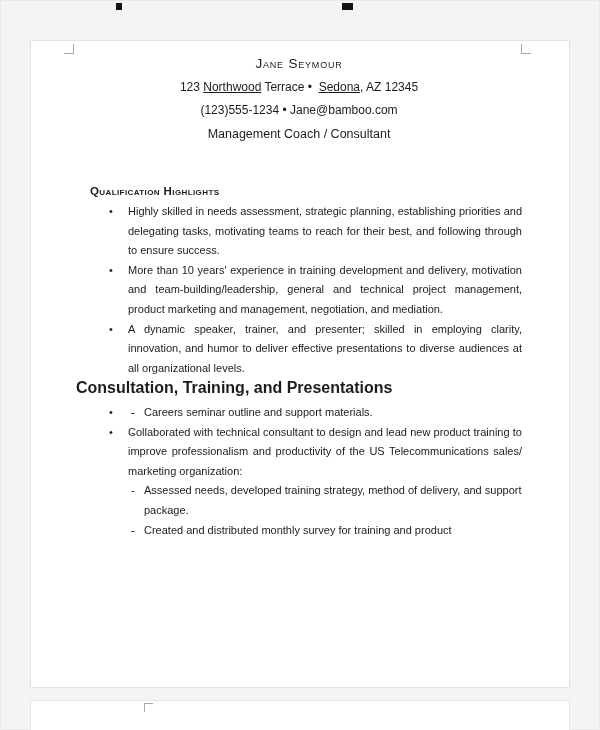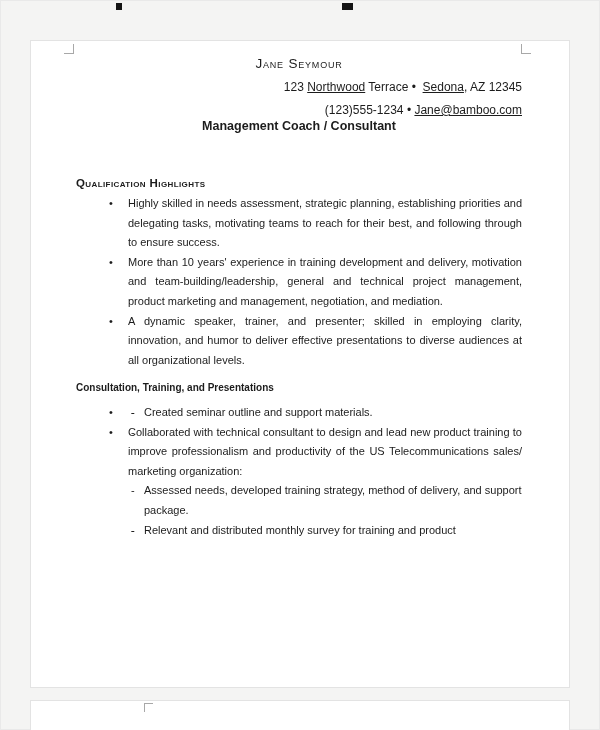--- a/index.html
+++ b/index.html
@@ -38,35 +38,36 @@
   .content { padding: 13px 47px 0 45px; }
 
   
   .doc-header { text-align: center; }
   .name {
     font-size: 13.5px;
     font-variant: small-caps;
     letter-spacing: 0.8px;
     margin-top: 2px;
   }
-  .addr-line, .contact-line { font-size: 12px; margin-top: 9px; white-space: pre-wrap; text-align: right; }
-  .job-title { font-size: 12.5px; font-weight: bold; margin-top: 2px; }
+  .addr-line, .contact-line { font-size: 12px; margin-top: 9px; white-space: pre-wrap; }
+  .job-title { font-size: 12.5px; font-weight: normal; margin-top: 10px; }
   .u { text-decoration: underline; }
-  .email-link { text-decoration: underline; color: inherit; cursor: pointer; }
+  .email-link { color: inherit; cursor: pointer; }
 
   
   .section-heading {
     font-weight: bold;
     font-size: 11.5px;
     font-variant: small-caps;
     letter-spacing: 0.4px;
     margin-top: 44px;
+    margin-left: 14px;
   }
   .section-heading.second { margin-top: 15px; }
-  .sub-heading { font-weight: bold; font-size: 10px; margin-top: 8px; line-height: 19.6px; }
+  .sub-heading { font-weight: bold; font-size: 16px; line-height: 19.6px; }
 
   
   .bullets { margin-top: 5px; }
   .bullet-item {
     position: relative;
     padding-left: 52px;
     font-size: 11px;
     line-height: 19.6px;
     text-align: justify;
   }
@@ -140,40 +141,40 @@
       <div class="bullets">
 
         <div class="bullet-item">
           <span class="marker">•</span>
         </div>
         <div class="sub-item">
           <span class="marker">-</span>
         </div>
         <div class="sub-item">
           <span class="marker">-</span>
-          <span>Created seminar outline and support materials.</span>
+          <span>Careers seminar outline and support materials.</span>
         </div>
         <div class="sub-item">
           <span class="marker">-</span>
         </div>
 
         <div class="bullet-item">
           <span class="marker">•</span>
           <span>Collaborated with technical consultant to design and lead new product training to improve professionalism and productivity of the US Telecommunications sales/ marketing organization:</span>
         </div>
         <div class="sub-item">
           <span class="marker">-</span>
           <span>Assessed needs, developed training strategy, method of delivery, and support package.</span>
         </div>
         <div class="sub-item">
           <span class="marker">-</span>
         </div>
         <div class="sub-item">
           <span class="marker">-</span>
-          <span>Relevant and distributed monthly survey for training and product</span>
+          <span>Created and distributed monthly survey for training and product</span>
         </div>
 
       </div>
 
     </div>
   </div>
 
   <div class="next-page">
     <div class="crop-next"></div>
   </div>

